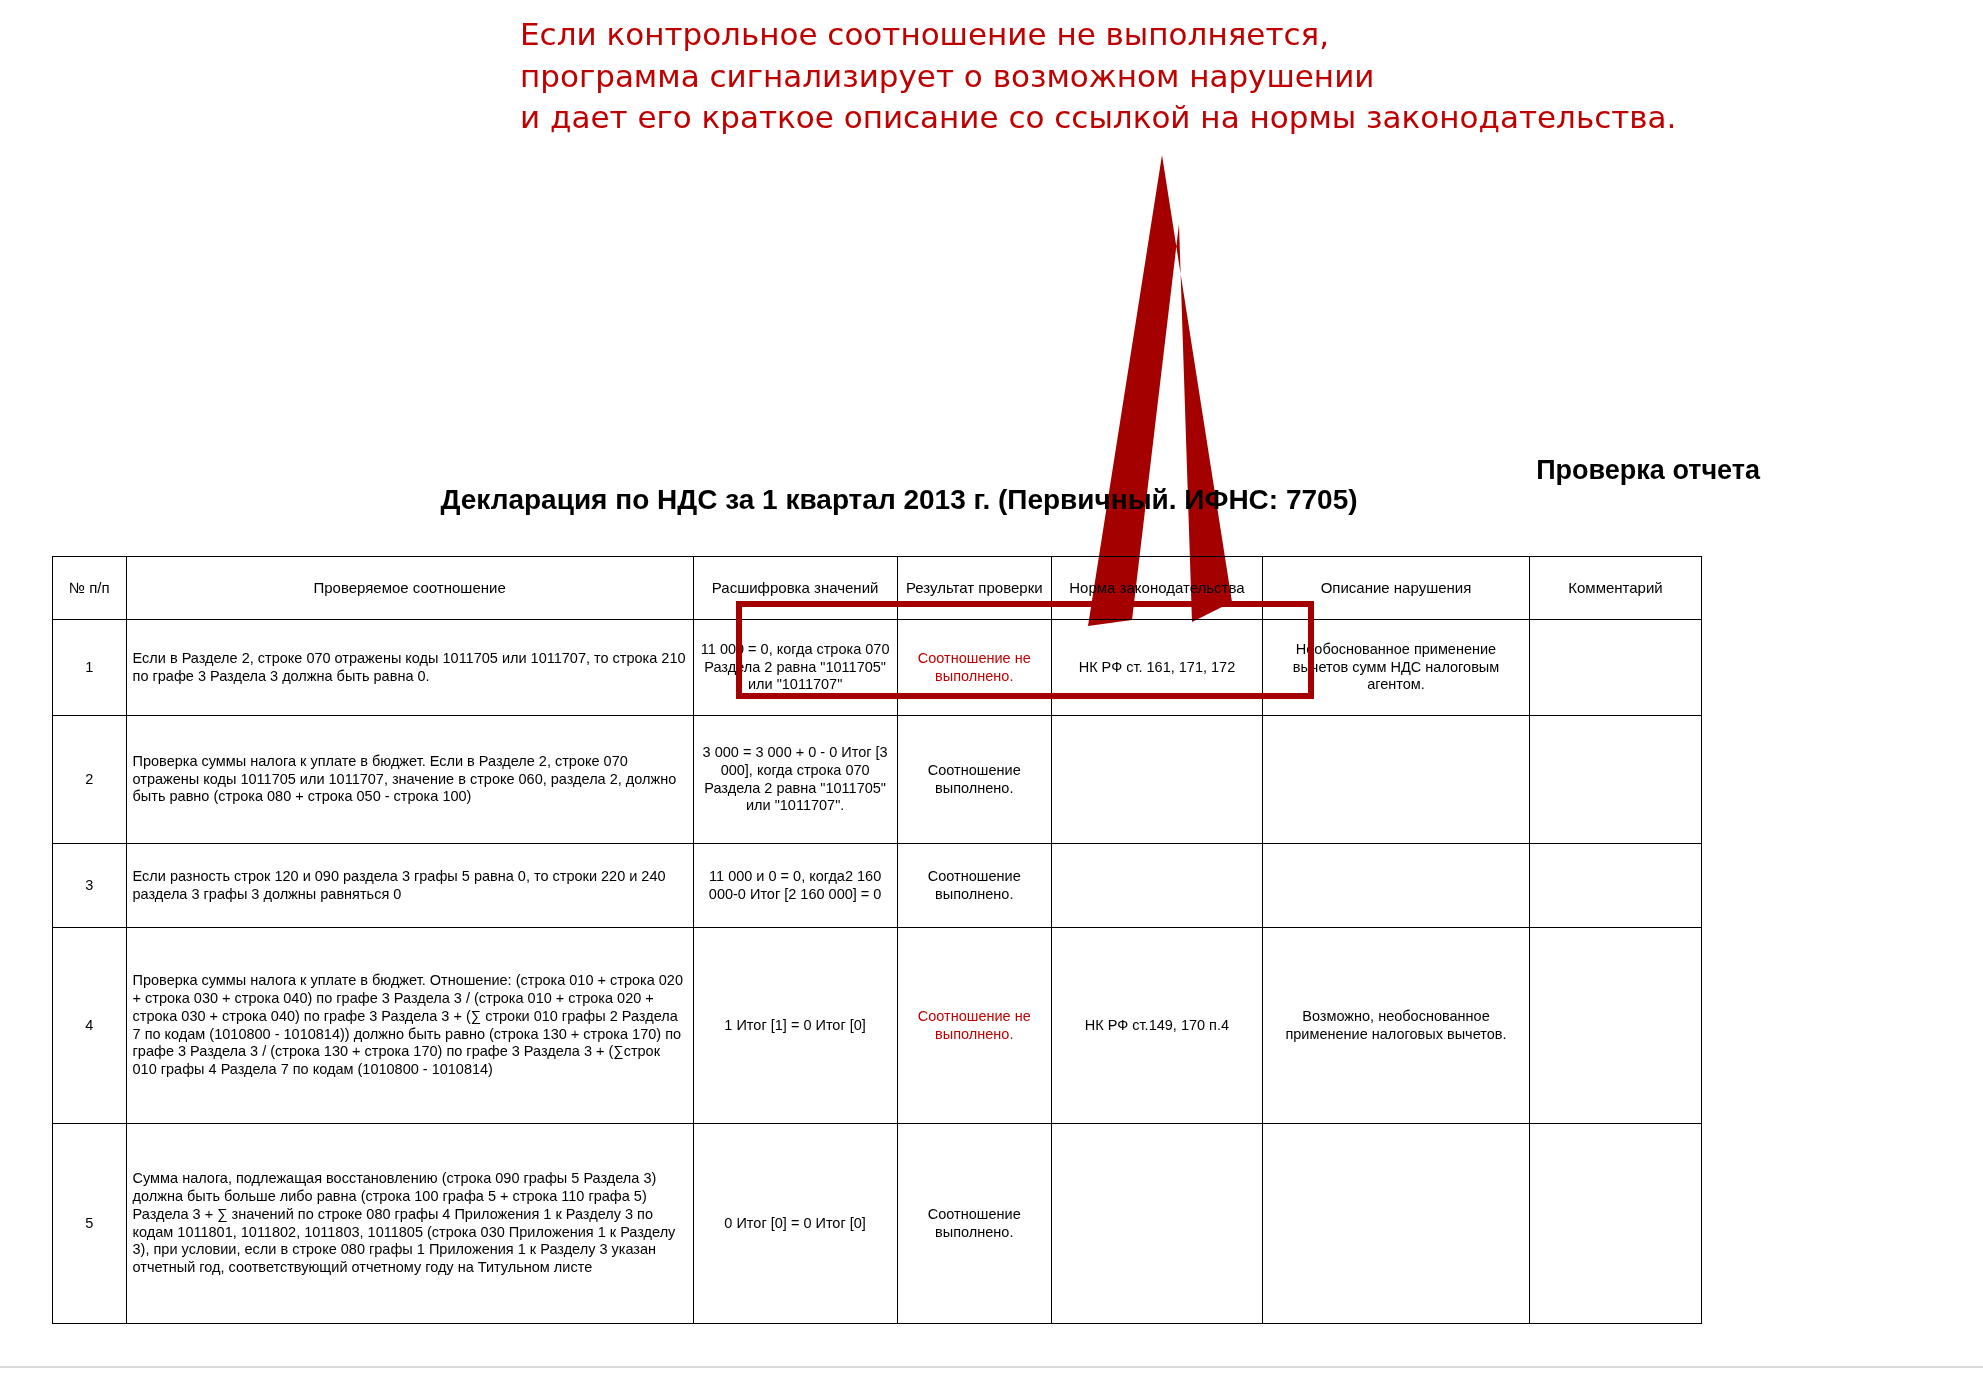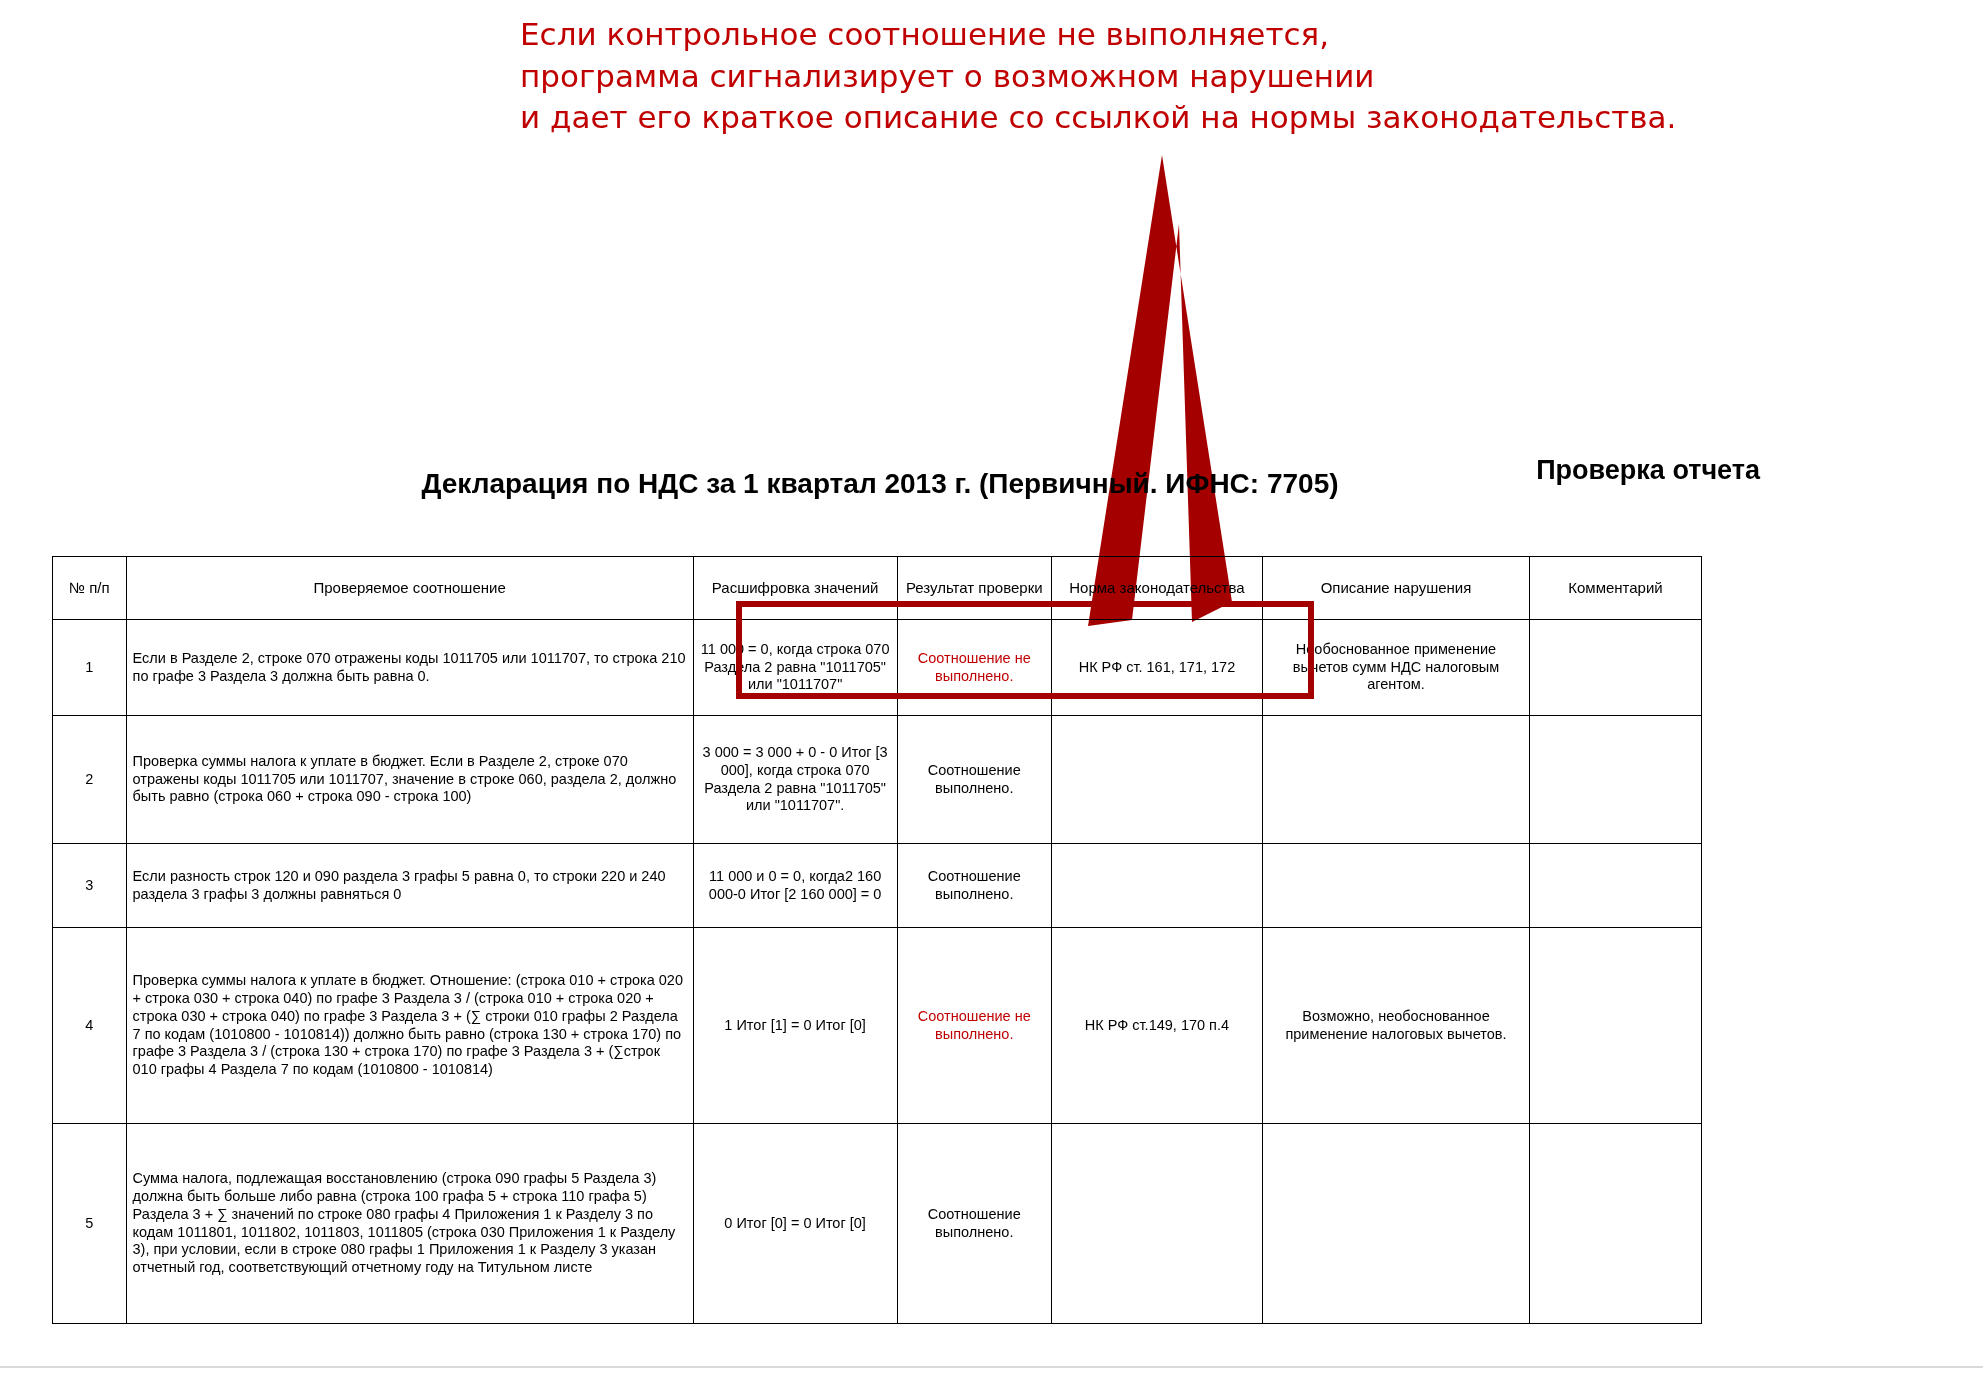--- a/index.html
+++ b/index.html
@@ -46,27 +46,28 @@
     width: 1760px;
     text-align: right;
     font-size: 27px;
     font-weight: bold;
     color: #000;
     font-family: "Liberation Sans", sans-serif;
   }
   .report-subtitle {
     position: absolute;
     left: 0;
-    top: 468px;
+    top: 484px;
     width: 1760px;
     text-align: center;
     font-size: 28px;
     font-weight: bold;
     color: #000;
     font-family: "Liberation Sans", sans-serif;
+    padding-left: 19px;
   }
 
   
   .table-wrap {
     position: absolute;
     left: 52px;
     top: 556px;
     width: 1650px;
   }
   table.check-table {
@@ -172,21 +173,21 @@
         <td class="c-num">1</td>
         <td class="c-rel">Если в Разделе 2, строке 070 отражены коды 1011705 или 1011707, то строка 210 по графе 3 Раздела 3 должна быть равна 0.</td>
         <td class="c-val">11 000 = 0, когда строка 070 Раздела 2 равна "1011705" или "1011707"</td>
         <td class="c-res fail">Соотношение не выполнено.</td>
         <td class="c-norm">НК РФ ст. 161, 171, 172</td>
         <td class="c-desc">Необоснованное применение вычетов сумм НДС налоговым агентом.</td>
         <td class="c-comm"></td>
       </tr>
       <tr style="height:128px">
         <td class="c-num">2</td>
-        <td class="c-rel">Проверка суммы налога к уплате в бюджет. Если в Разделе 2, строке 070 отражены коды 1011705 или 1011707, значение в строке 060, раздела 2, должно быть равно (строка 060 + строка 090 - строка 100)</td>
+        <td class="c-rel">Проверка суммы налога к уплате в бюджет. Если в Разделе 2, строке 070 отражены коды 1011705 или 1011707, значение в строке 060, раздела 2, должно быть равно (строка 080 + строка 050 - строка 100)</td>
         <td class="c-val">3 000 = 3 000 + 0 - 0 Итог [3 000], когда строка 070 Раздела 2 равна "1011705" или "1011707".</td>
         <td class="c-res">Соотношение выполнено.</td>
         <td class="c-norm"></td>
         <td class="c-desc"></td>
         <td class="c-comm"></td>
       </tr>
       <tr style="height:84px">
         <td class="c-num">3</td>
         <td class="c-rel">Если разность строк 120 и 090 раздела 3 графы 5 равна 0, то строки 220 и 240 раздела 3 графы 3 должны равняться 0</td>
         <td class="c-val">11 000 и 0 = 0, когда2 160 000-0 Итог [2 160 000] = 0</td>

